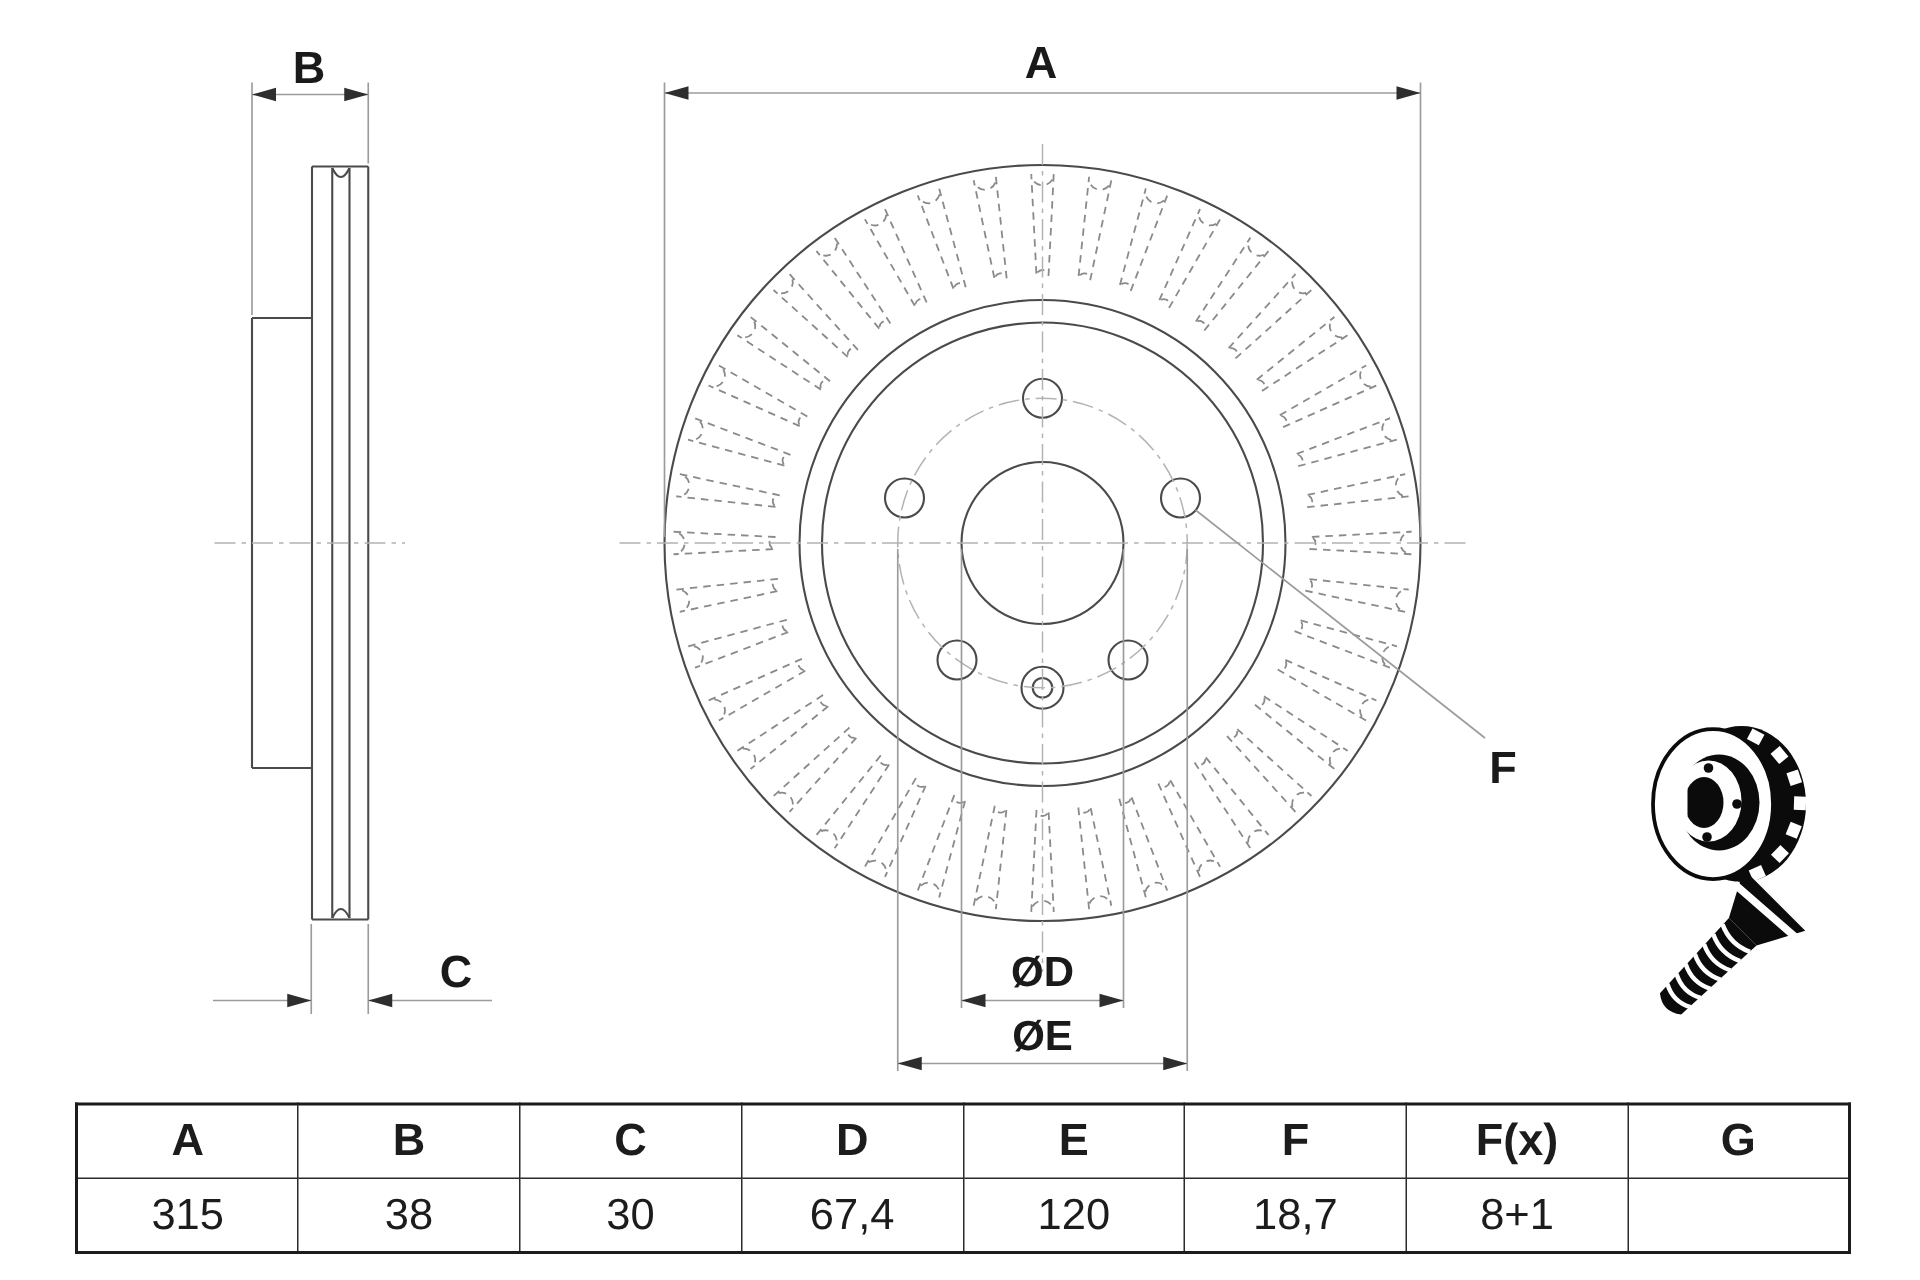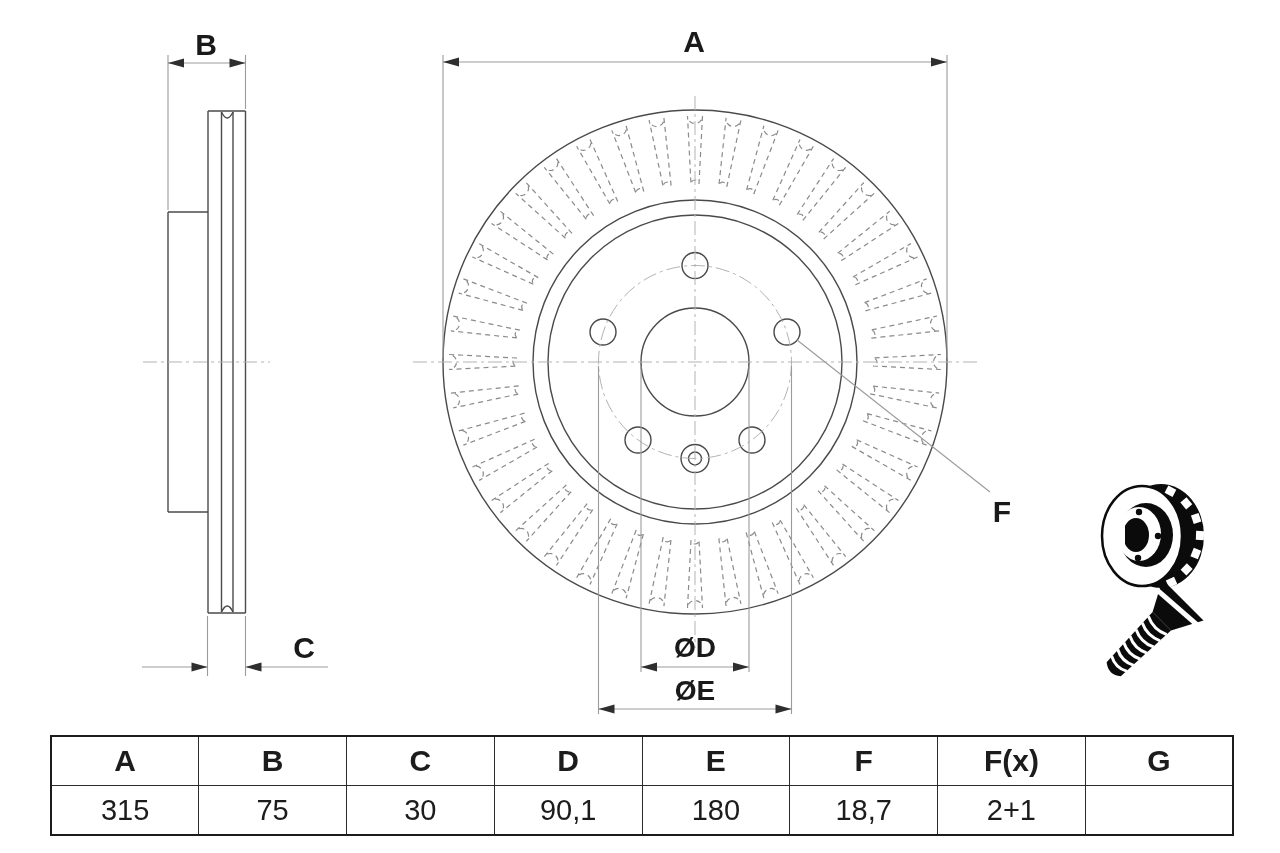--- a/index.html
+++ b/index.html
@@ -206,24 +206,24 @@
     <td>B</td>
     <td>C</td>
     <td>D</td>
     <td>E</td>
     <td>F</td>
     <td>F(x)</td>
     <td>G</td>
   </tr>
   <tr class="val">
     <td>315</td>
-    <td>75</td>
+    <td>38</td>
     <td>30</td>
-    <td>90,1</td>
-    <td>180</td>
+    <td>67,4</td>
+    <td>120</td>
     <td>18,7</td>
-    <td>2+1</td>
+    <td>8+1</td>
     <td></td>
   </tr>
 </tbody>
     </table>
 
 </div>
 
 </body></html>

